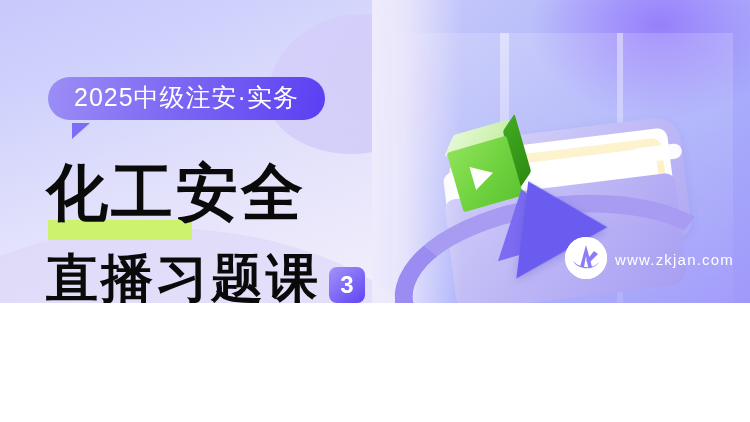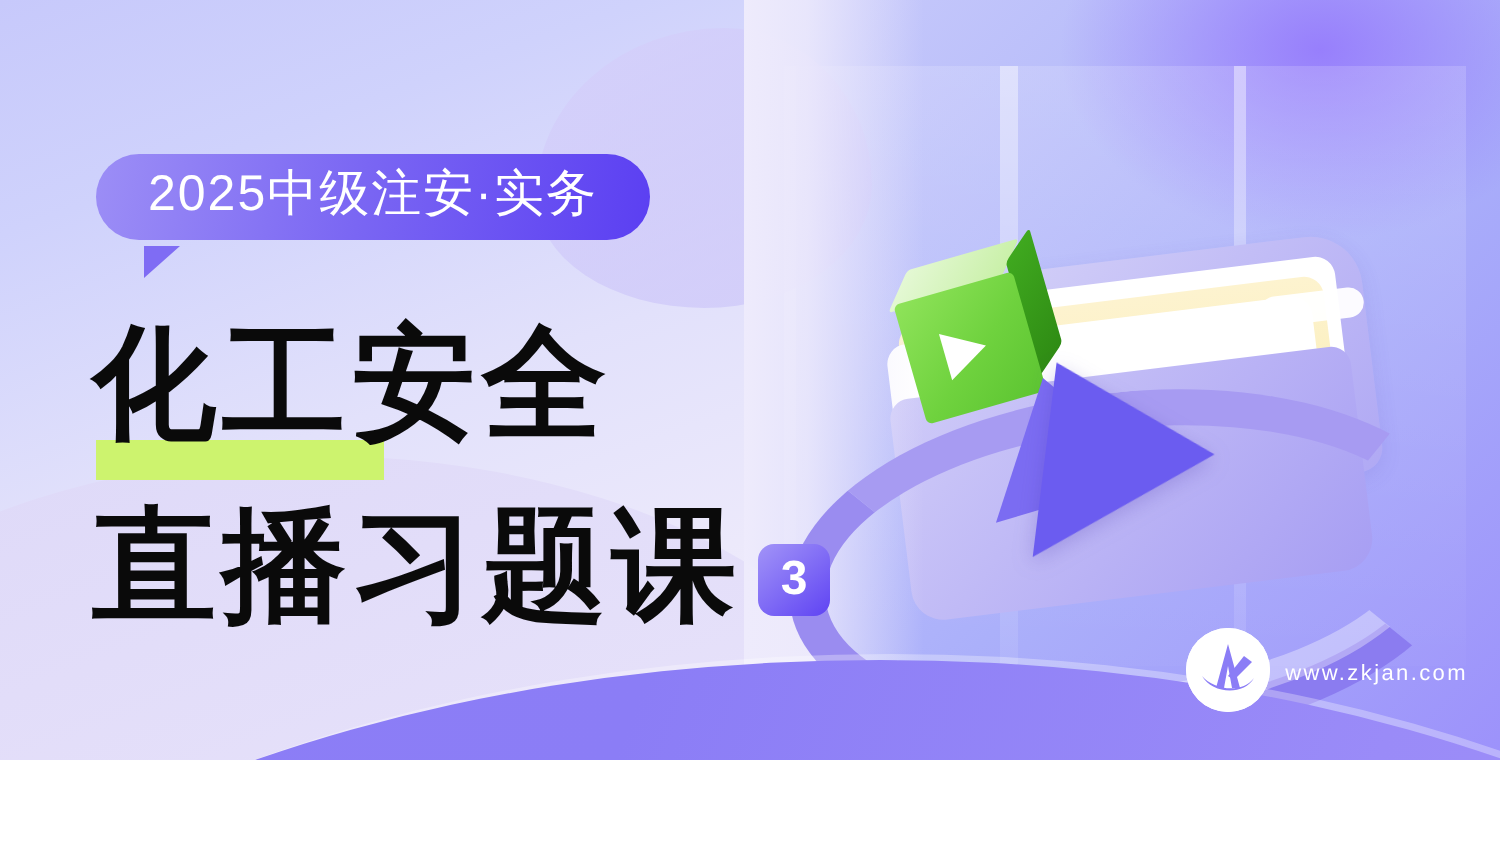--- a/index.html
+++ b/index.html
@@ -3,21 +3,21 @@
 <meta charset="utf-8">
 <style>
   html, body {
     margin: 0;
     padding: 0;
     background: #ffffff;
   }
   #banner {
     position: relative;
     width: 750px;
-    height: 380px;
+    height: 303px;
     overflow: hidden;
     font-family: "Liberation Sans", "DejaVu Sans", sans-serif;
     background: linear-gradient(160deg, #c7c9fb 0%, #cfd2fc 18%, #e2e1fb 42%, #ece9fb 62%, #f3f0fd 80%, #f7f4fe 100%);
   }
 
   
   .illus {
     position: absolute;
     left: 372px;
     top: 0;
@@ -272,21 +272,21 @@
     position: absolute;
     left: 46px; top: 253px;
     display: flex;
     align-items: center;
     gap: 8px;
     z-index: 30;
   }
   .title2 {
     font-family: "Liberation Serif", "DejaVu Serif", serif;
     font-weight: bold;
-    font-size: 62px;
+    font-size: 52px;
     line-height: 1;
     color: #0a0a0a;
     letter-spacing: 3px;
     white-space: nowrap;
   }
   .numbadge {
     display: inline-flex;
     align-items: center;
     justify-content: center;
     width: 36px; height: 36px;
@@ -319,21 +319,21 @@
   .logo-text { display: flex; flex-direction: column; }
   .logo-cn {
     color: #ffffff;
     font-size: 21px;
     font-weight: bold;
     letter-spacing: 2px;
     line-height: 1.1;
   }
   .logo-url {
     color: #ffffff;
-    font-size: 11px;
+    font-size: 15px;
     letter-spacing: 1.2px;
     margin-top: 3px;
     font-family: "Liberation Sans", sans-serif;
   }
 </style>
 </head>
 <body>
 
 <div id="banner">
 

